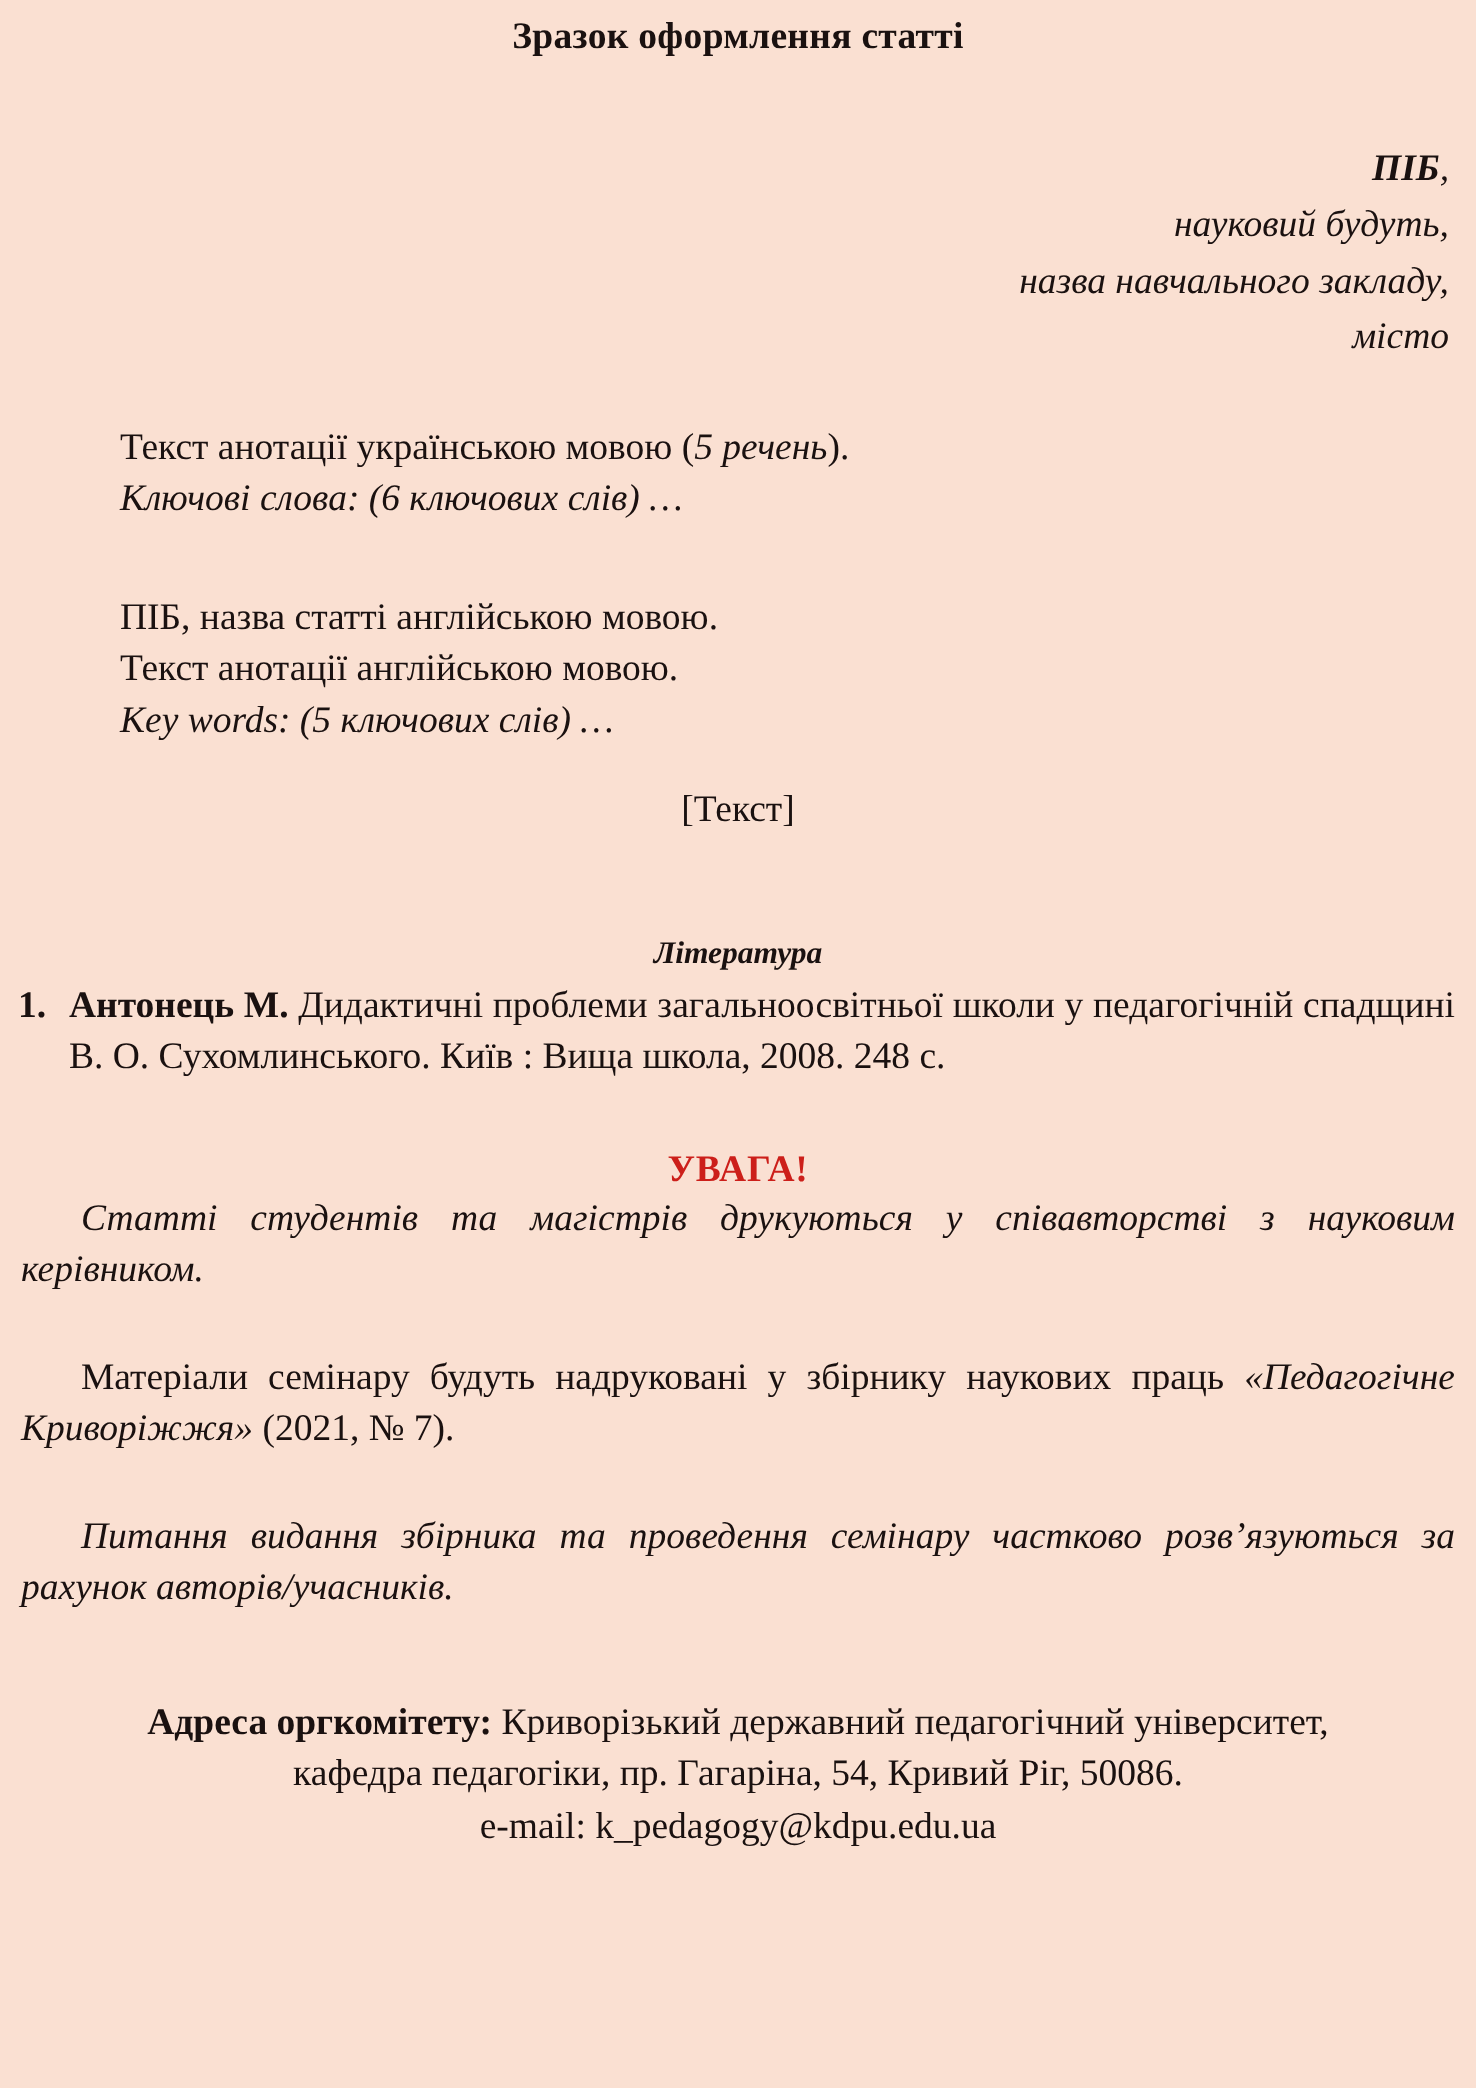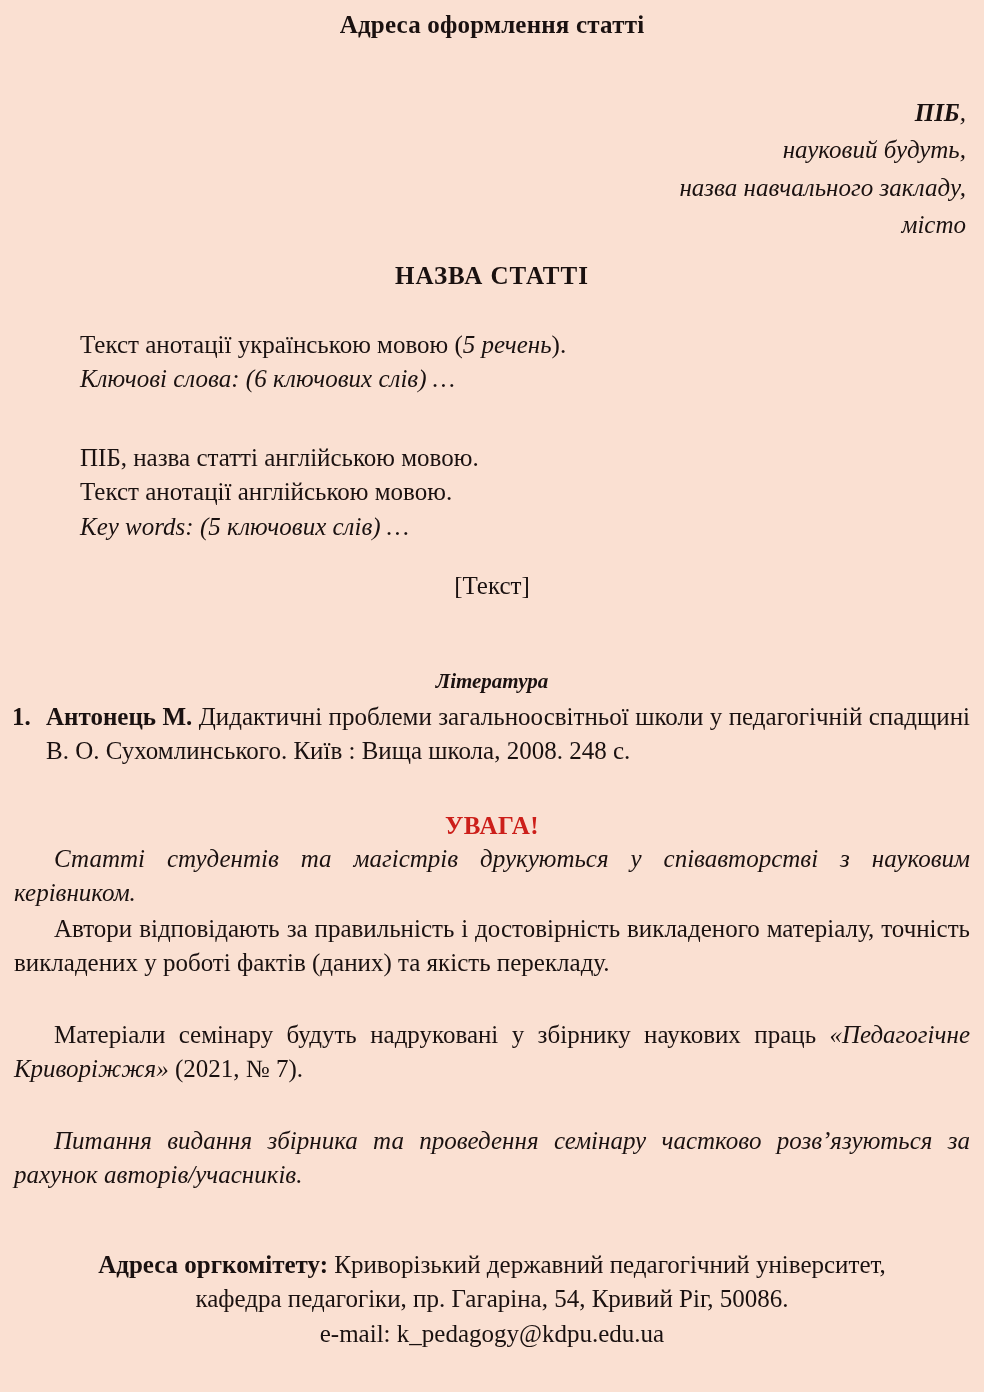--- a/index.html
+++ b/index.html
@@ -126,30 +126,29 @@
     font-size: 25px;
     line-height: 1.38;
     margin: 56px 10px 0 10px;
   }
 </style>
 </head>
 <body>
 
 <div class="page">
 
-  <div class="doc-title">Адреса оформлення статті</div>
+  <div class="doc-title">Зразок оформлення статті</div>
 
   <div class="author-block">
     <div><span class="bi">ПІБ</span><span class="it">,</span></div>
     <div>науковий будуть,</div>
     <div>назва навчального закладу,</div>
     <div>місто</div>
   </div>
 
-  <div class="article-title">НАЗВА СТАТТІ</div>
 
   <div class="block-abstract">
     <p class="para"><span>Текст анотації українською мовою (</span><span class="it">5 речень</span><span>).</span></p>
     <p class="para it">Ключові слова: (6 ключових слів) …</p>
   </div>
 
   <div class="block-abstract-en">
     <p class="para">ПІБ, назва статті англійською мовою.</p>
     <p class="para">Текст анотації англійською мовою.</p>
     <p class="para it">Key words: (5 ключових слів) …</p>
@@ -161,21 +160,20 @@
   <ul class="ref-list">
     <li class="ref-item">
       <span class="ref-num">1.</span><span class="bold">Антонець М.</span><span> Дидактичні проблеми загальноосвітньої школи у педагогічній спадщині В. О. Сухомлинського. Київ : Вища школа, 2008. 248 с.</span>
     </li>
   </ul>
 
   <div class="attention">УВАГА!</div>
 
   <p class="just italic-all">Статті студентів та магістрів друкуються у співавторстві з науковим керівником.</p>
 
-  <p class="just">Автори відповідають за правильність і достовірність викладеного матеріалу, точність викладених у роботі фактів (даних) та якість перекладу.</p>
 
   <p class="just gap-md"><span>Матеріали семінару будуть надруковані у збірнику наукових праць </span><span class="it">«Педагогічне Криворіжжя»</span><span> (2021, № 7).</span></p>
 
   <p class="just italic-all gap-md">Питання видання збірника та проведення семінару частково розв’язуються за рахунок авторів/учасників.</p>
 
   <div class="footer-block">
     <div><span class="bold">Адреса оргкомітету:</span><span> Криворізький державний педагогічний університет,</span></div>
     <div>кафедра педагогіки, пр. Гагаріна, 54, Кривий Ріг, 50086.</div>
     <div><span>e-mail: </span><span>k_pedagogy@kdpu.edu.ua</span></div>
   </div>

